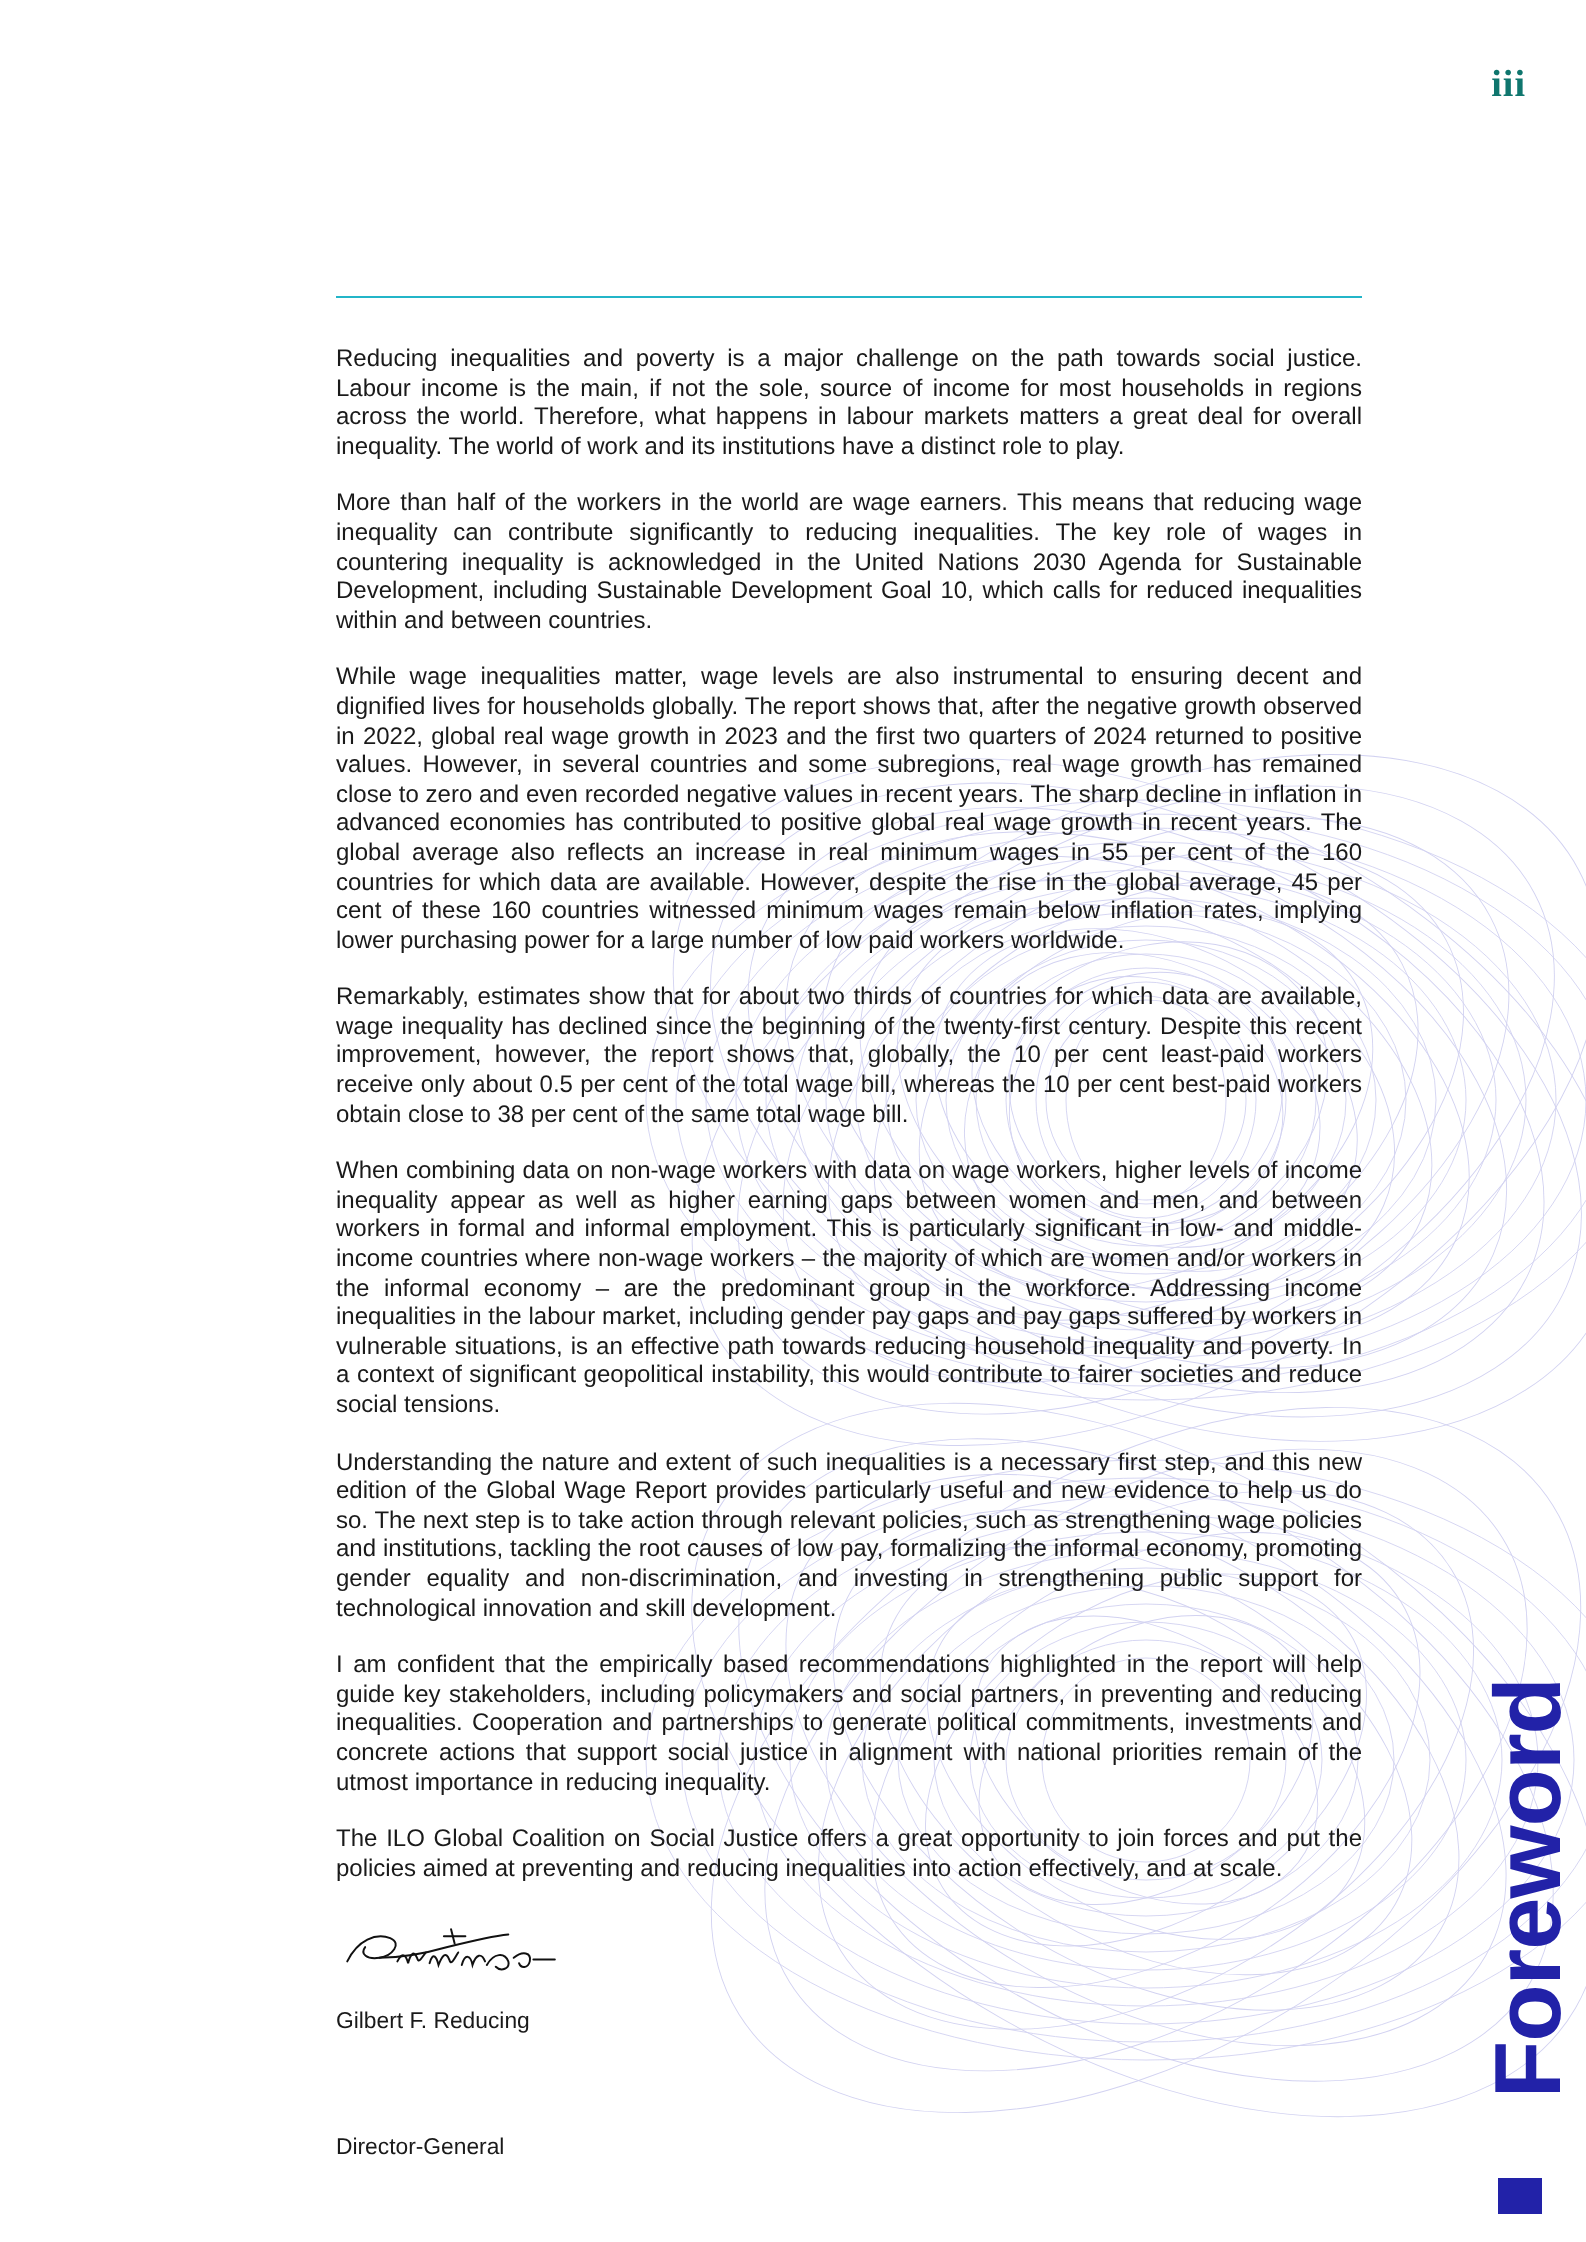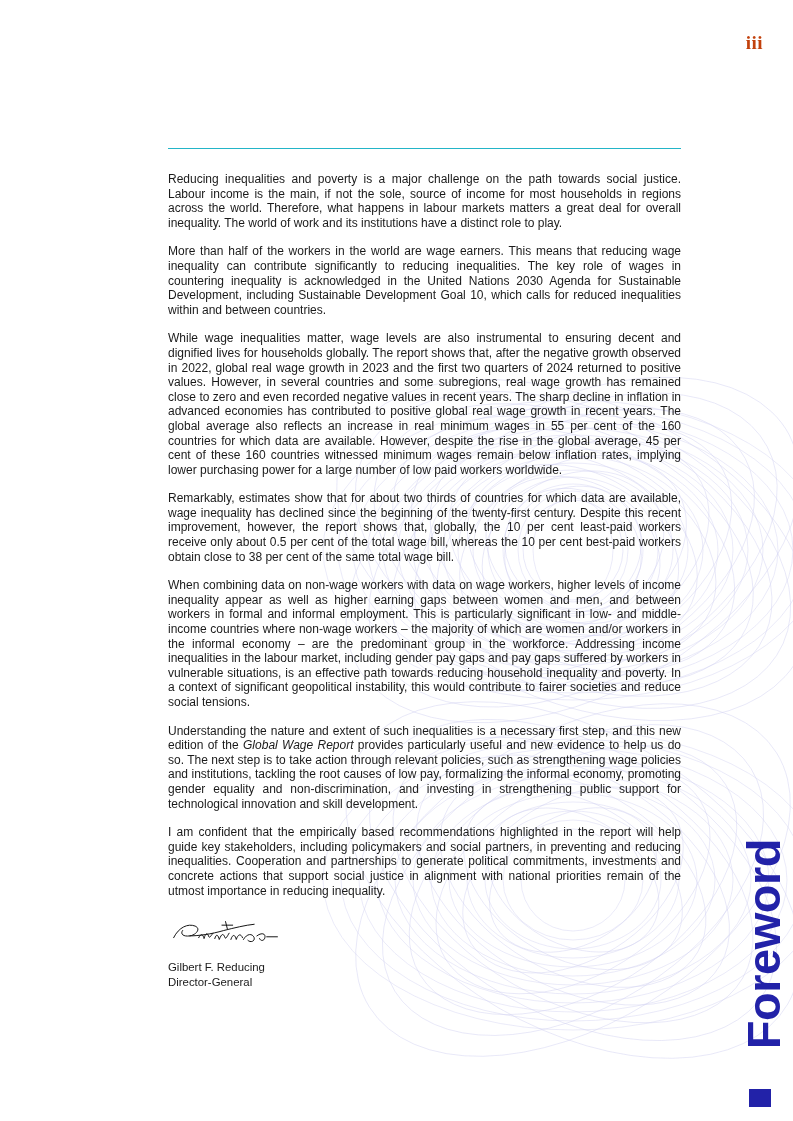--- a/index.html
+++ b/index.html
@@ -27,21 +27,21 @@
   }
 
   
   .folio {
     position: absolute;
     top: 32px;
     right: 30px;
     font-family: "Liberation Serif", serif;
     font-size: 19px;
     font-weight: bold;
-    color: #c2410c;
+    color: #0f766e;
     letter-spacing: 0.5px;
   }
 
   
   .side-word {
     position: absolute;
     right: 6px;
     bottom: 72px;
     color: #2222a8;
     font-family: "Liberation Sans", sans-serif;
@@ -79,21 +79,20 @@
     font-size: 12px;
     line-height: 14.6px;
     color: #1a1a1a;
     text-align: justify;
     hyphens: auto;
   }
   p.para:last-of-type {
     margin-bottom: 0;
   }
   .ital {
-    font-style: italic;
   }
 
   
   .sig-block {
     margin-top: 20px;
   }
   .signature {
     width: 120px;
     height: 34px;
     margin-left: 2px;
@@ -101,20 +100,21 @@
   }
   .sig-name {
     font-size: 11.4px;
     line-height: 14.6px;
     color: #1a1a1a;
   }
   .sig-title {
     font-size: 11.4px;
     line-height: 14.6px;
     color: #1a1a1a;
+    margin-top: 48px;
   }
 </style>
 </head>
 <body>
 
 <svg class="guilloche" viewBox="0 0 560 780" xmlns="http://www.w3.org/2000/svg">
   <g fill="none" stroke="#6a6ad0" stroke-width="0.45" opacity="0.55">
     <g>
       <ellipse cx="300" cy="250" rx="250" ry="150"></ellipse>
       <ellipse cx="300" cy="250" rx="235" ry="143"></ellipse>
@@ -196,20 +196,21 @@
 
   <p class="para">Reducing inequalities and poverty is a major challenge on the path towards social justice. Labour income is the main, if not the sole, source of income for most households in regions across the world. Therefore, what happens in labour markets matters a great deal for overall inequality. The world of work and its institutions have a distinct role to play.</p>
   <p class="para">More than half of the workers in the world are wage earners. This means that reducing wage inequality can contribute significantly to reducing inequalities. The key role of wages in countering inequality is acknowledged in the United Nations 2030 Agenda for Sustainable Development, including Sustainable Development Goal 10, which calls for reduced inequalities within and between countries.</p>
   <p class="para">While wage inequalities matter, wage levels are also instrumental to ensuring decent and dignified lives for households globally. The report shows that, after the negative growth observed in 2022, global real wage growth in 2023 and the first two quarters of 2024 returned to positive values. However, in several countries and some subregions, real wage growth has remained close to zero and even recorded negative values in recent years. The sharp decline in inflation in advanced economies has contributed to positive global real wage growth in recent years. The global average also reflects an increase in real minimum wages in 55 per cent of the 160 countries for which data are available. However, despite the rise in the global average, 45 per cent of these 160 countries witnessed minimum wages remain below inflation rates, implying lower purchasing power for a large number of low paid workers worldwide.</p>
   <p class="para">Remarkably, estimates show that for about two thirds of countries for which data are available, wage inequality has declined since the beginning of the twenty-first century. Despite this recent improvement, however, the report shows that, globally, the 10 per cent least-paid workers receive only about 0.5 per cent of the total wage bill, whereas the 10 per cent best-paid workers obtain close to 38 per cent of the same total wage bill.</p>
   <p class="para">When combining data on non-wage workers with data on wage workers, higher levels of income inequality appear as well as higher earning gaps between women and men, and between workers in formal and informal employment. This is particularly significant in low- and middle-income countries where non-wage workers – the majority of which are women and/or workers in the informal economy – are the predominant group in the workforce. Addressing income inequalities in the labour market, including gender pay gaps and pay gaps suffered by workers in vulnerable situations, is an effective path towards reducing household inequality and poverty. In a context of significant geopolitical instability, this would contribute to fairer societies and reduce social tensions.</p>
 
   <p class="para"><span>Understanding the nature and extent of such inequalities is a necessary first step, and this new edition of the </span><span class="ital">Global Wage Report</span><span> provides particularly useful and new evidence to help us do so. The next step is to take action through relevant policies, such as strengthening wage policies and institutions, tackling the root causes of low pay, formalizing the informal economy, promoting gender equality and non-discrimination, and investing in strengthening public support for technological innovation and skill development.</span></p>
 
   <p class="para">I am confident that the empirically based recommendations highlighted in the report will help guide key stakeholders, including policymakers and social partners, in preventing and reducing inequalities. Cooperation and partnerships to generate political commitments, investments and concrete actions that support social justice in alignment with national priorities remain of the utmost importance in reducing inequality.</p>
+  <p class="para">The ILO Global Coalition on Social Justice offers a great opportunity to join forces and put the policies aimed at preventing and reducing inequalities into action effectively, and at scale.</p>
 
   <div class="sig-block">
     <svg class="signature" viewBox="0 0 130 38" xmlns="http://www.w3.org/2000/svg">
       <g fill="none" stroke="#111111" stroke-width="1.1" stroke-linecap="round">
         <path d="M2 22 C8 10, 18 6, 26 9 C33 12, 27 19, 20 20 C13 21, 9 18, 12 14"></path>
         <path d="M20 20 C30 20, 44 18, 58 14 C70 11, 82 8, 92 7"></path>
         <path d="M30 22 C33 16, 35 19, 36 23 C37 19, 39 15, 41 20 C42 24, 44 19, 46 17"></path>
         <path d="M48 23 C50 16, 52 20, 53 24 C55 19, 57 16, 59 21 C60 25, 62 20, 64 17"></path>
         <path d="M66 24 C68 17, 71 19, 72 24 C74 18, 77 17, 79 22"></path>
         <path d="M80 24 C84 17, 90 17, 92 22 C93 26, 88 28, 85 25"></path>

